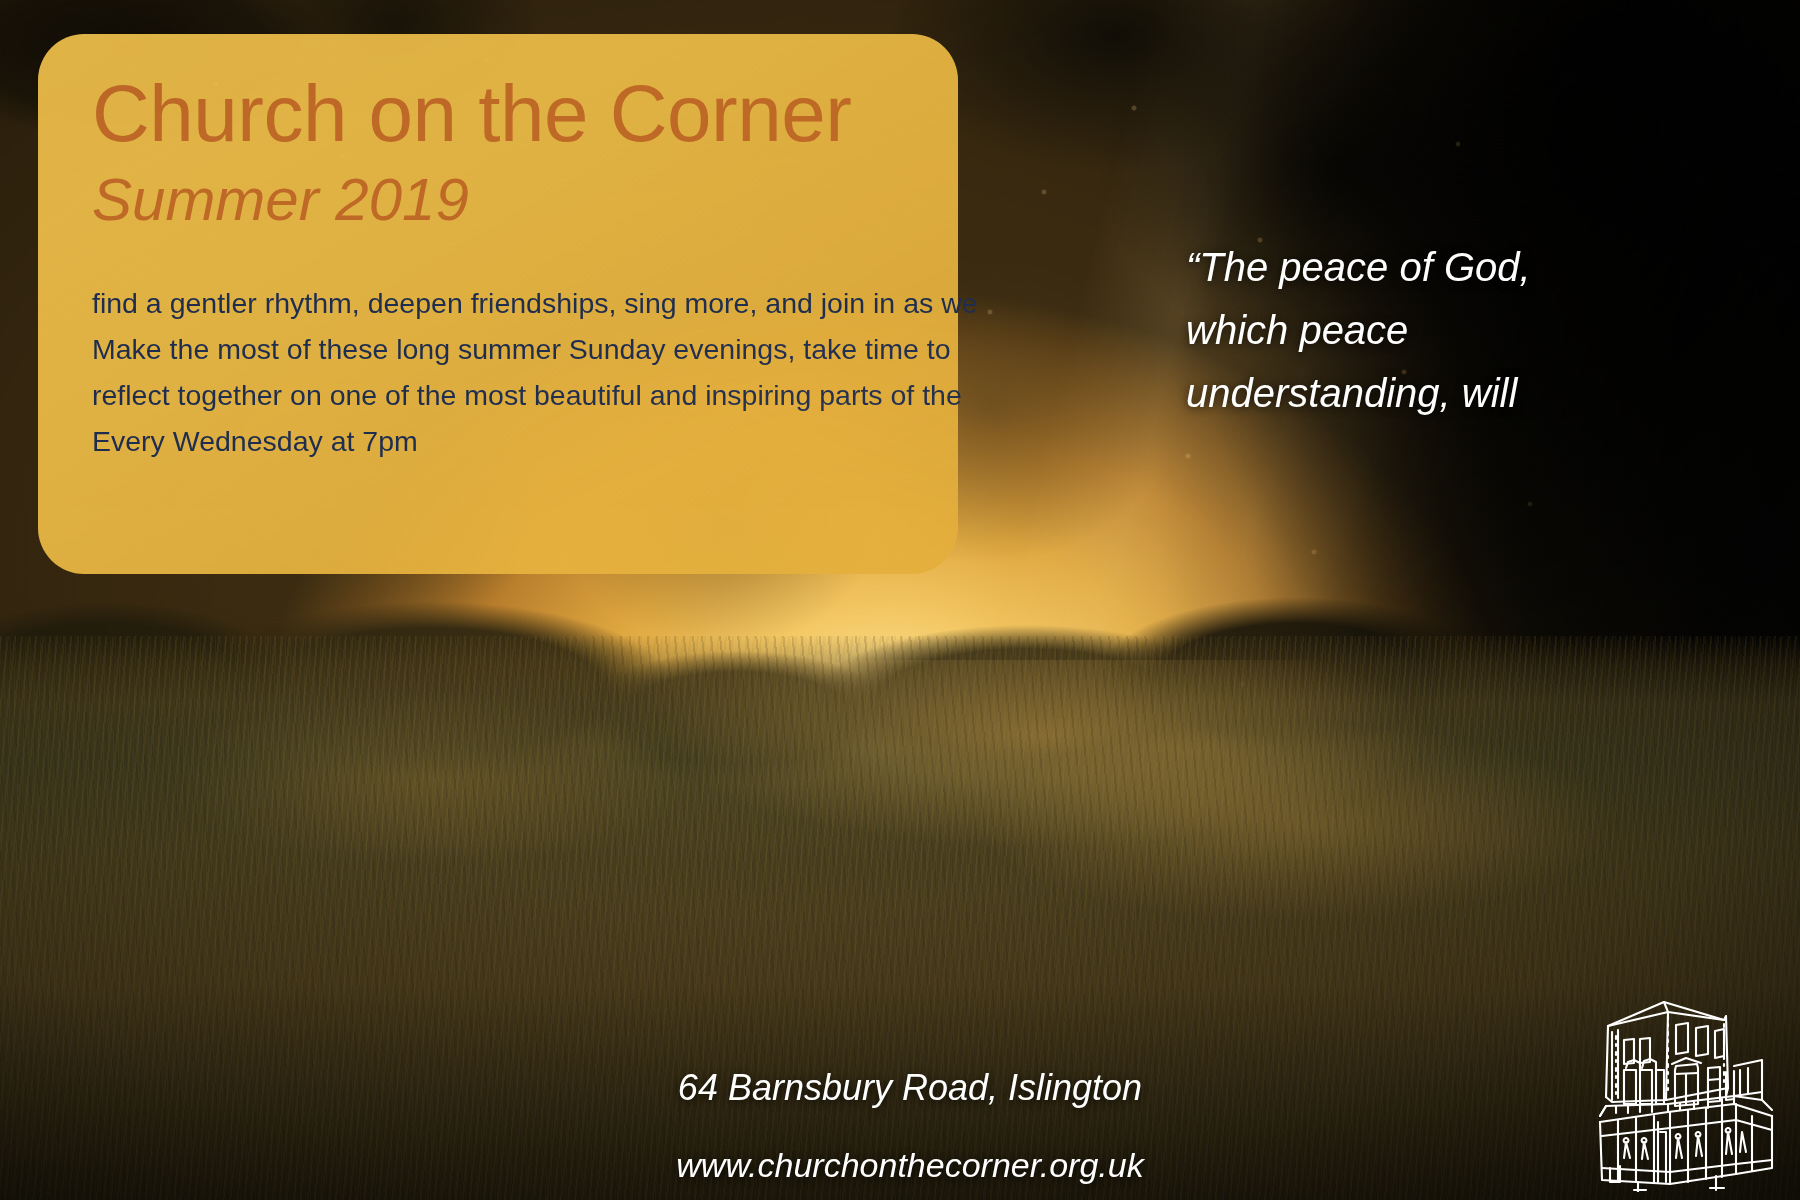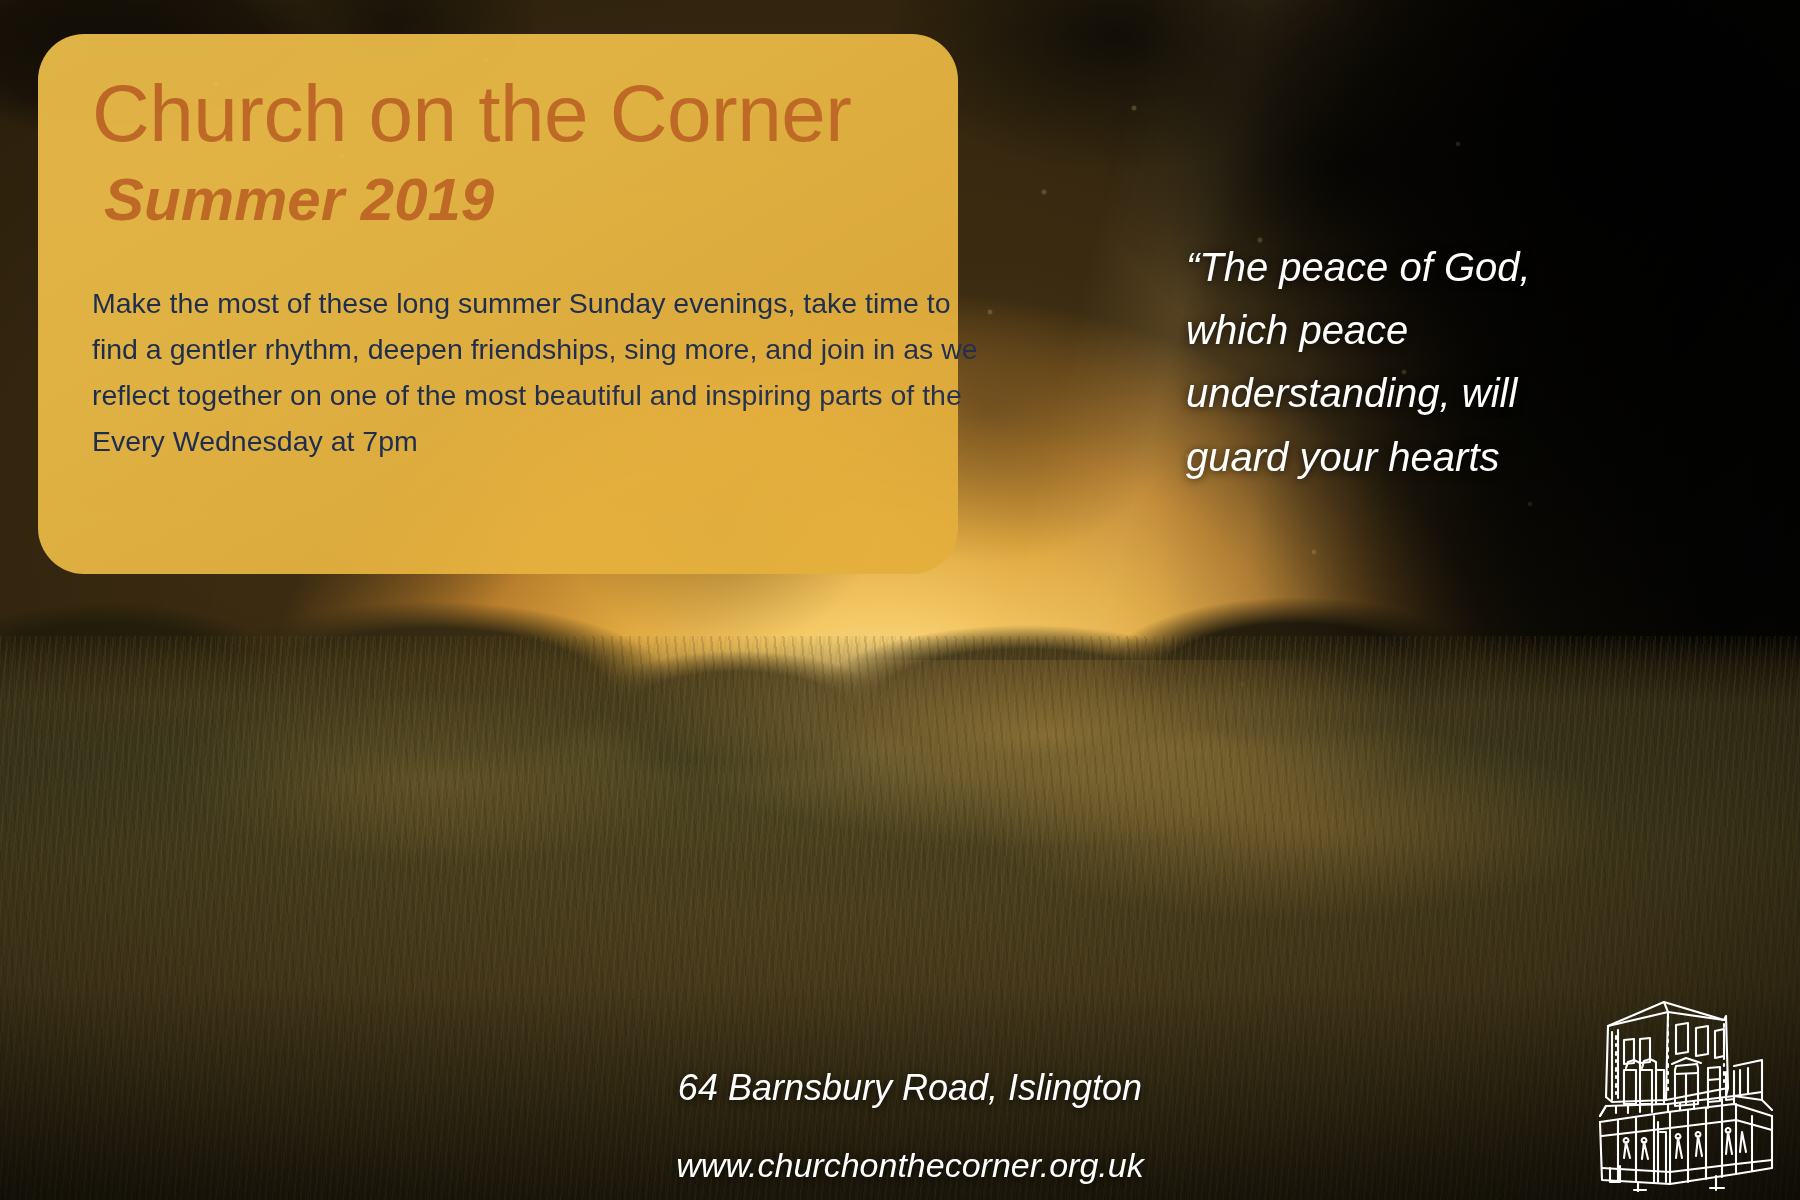--- a/index.html
+++ b/index.html
@@ -136,25 +136,25 @@
   .panel-title {
     margin: 0;
     color: #cb6f2a;
     font-size: 80px;
     line-height: 1.04;
     font-weight: 400;
     letter-spacing: -0.5px;
     white-space: nowrap;
   }
   .panel-subtitle {
-    margin: 14px 0 0 12px;
+    margin: 14px 0 0 0;
     color: #cb6f2a;
     font-size: 60px;
     font-style: italic;
-    font-weight: 700;
+    font-weight: 400;
     line-height: 1.04;
   }
   .panel-body {
     margin: 48px 0 0 0;
     color: #1d2e54;
     font-size: 28.5px;
     line-height: 1.62;
     font-weight: 400;
     max-width: 830px;
   }
@@ -222,32 +222,31 @@
   <div class="bg-layer bg-speckle"></div>
   <div class="bg-layer bg-field"></div>
   <div class="bg-layer bg-field-glow"></div>
   <div class="bg-layer bg-field-tex"></div>
   <div class="bg-layer bg-vignette"></div>
 
   <div class="panel">
     <h1 class="panel-title">Church on the Corner</h1>
     <div class="panel-subtitle">Summer 2019</div>
     <p class="panel-body">
+      <span class="line">find a gentler rhythm, deepen friendships, sing more, and join in as we</span>
       <span class="line">Make the most of these long summer Sunday evenings, take time to</span>
-      <span class="line">find a gentler rhythm, deepen friendships, sing more, and join in as we</span>
       <span class="line">reflect together on one of the most beautiful and inspiring parts of the</span>
       <span class="line">Every Wednesday at 7pm</span>
     </p>
   </div>
 
   <div class="quote">
     <span class="qline">“The peace of God,</span>
     <span class="qline">which peace</span>
     <span class="qline">understanding, will</span>
-    <span class="qline">guard your hearts</span>
   </div>
 
   <div class="footer">
     <div class="address">64 Barnsbury Road, Islington</div>
     <div class="website">www.churchonthecorner.org.uk</div>
   </div>
 
   <div class="logo">
     <svg viewBox="0 0 216 200" fill="none" stroke="#ffffff" stroke-width="2.1" stroke-linecap="round" stroke-linejoin="round" aria-hidden="true">
 

